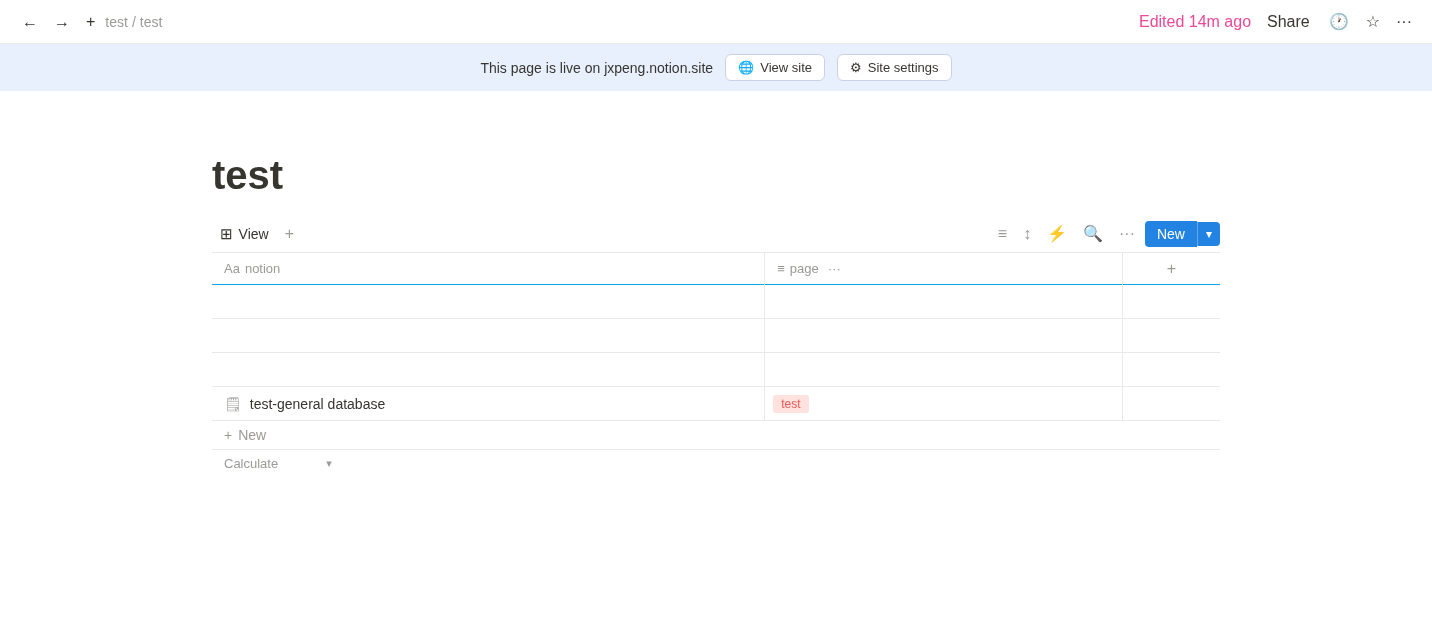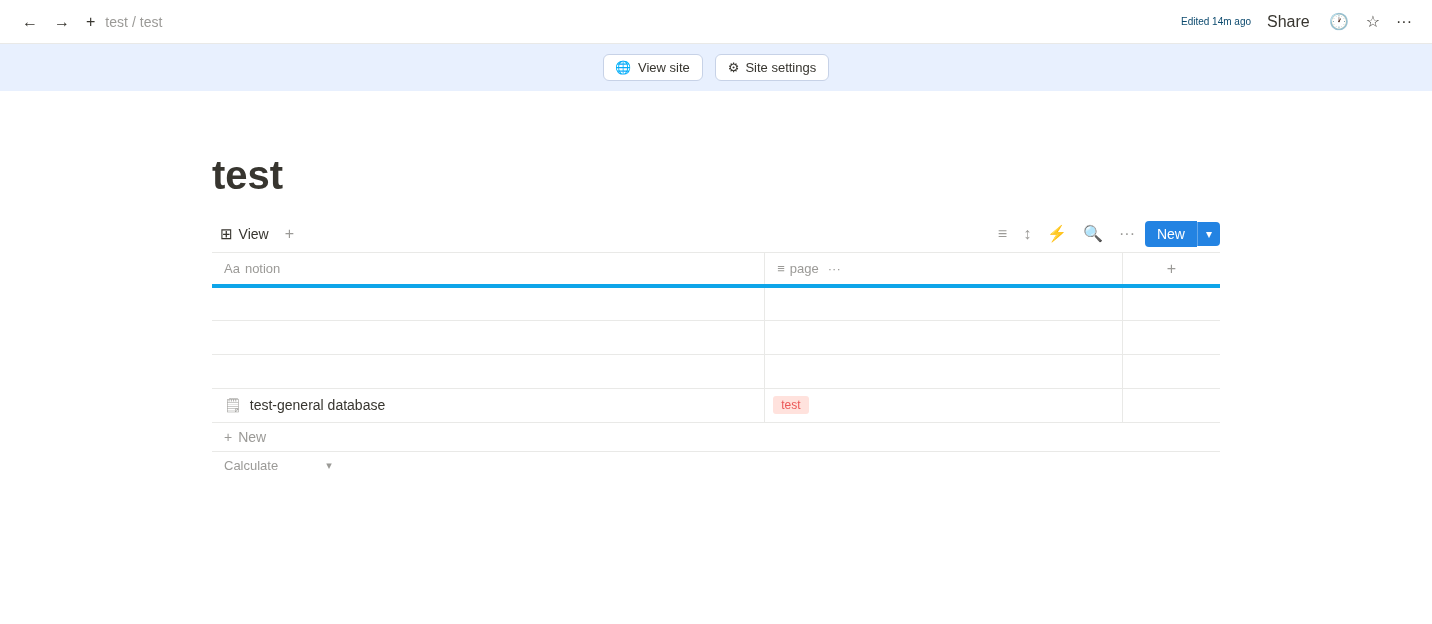--- a/index.html
+++ b/index.html
@@ -13,21 +13,21 @@
       padding: 0 16px;
       height: 44px;
       border-bottom: 1px solid #e9e9e7;
       background: #fff;
     }
     .nav-left { display: flex; align-items: center; gap: 4px; }
     .nav-btn { background: none; border: none; cursor: pointer; padding: 4px 6px; border-radius: 4px; color: #37352f; font-size: 16px; display: flex; align-items: center; }
     .nav-breadcrumb { display: flex; align-items: center; gap: 4px; font-size: 14px; color: #37352f; }
     .nav-breadcrumb span { color: #9b9a97; }
     .nav-right { display: flex; align-items: center; gap: 8px; }
-    .nav-right-text { font-size: 10px; color: #0c4a6e; }
+    .nav-right-text { font-size: 16px; color: #ec4899; }
     .nav-share-btn { background: none; border: none; cursor: pointer; font-size: 16px; font-weight: 500; color: #37352f; padding: 4px 8px; border-radius: 4px; }
     .nav-icon-btn { background: none; border: none; cursor: pointer; padding: 4px; border-radius: 4px; color: #37352f; font-size: 16px; }
 
     
     .banner {
       background: #e8f0fe;
       padding: 10px 16px;
       display: flex;
       align-items: center;
       justify-content: center;
@@ -81,21 +81,21 @@
     }
 
     
     .db-table {
       width: 100%;
       border-collapse: collapse;
       margin-top: 0;
     }
     .db-table thead tr {
       border-top: 1px solid #e9e9e7;
-      border-bottom: 4px solid #0ea5e9;
+      border-bottom: 1px solid #0ea5e9;
     }
     .db-table th {
       padding: 6px 12px;
       text-align: left;
       font-size: 13px;
       font-weight: 400;
       color: #9b9a97;
       background: #fff;
       border-right: 1px solid #e9e9e7;
     }
@@ -163,20 +163,21 @@
   <div class="nav-right">
     <span class="nav-right-text">Edited 14m ago</span>
     <button class="nav-share-btn">Share</button>
     <button class="nav-icon-btn">🕐</button>
     <button class="nav-icon-btn">☆</button>
     <button class="nav-icon-btn">···</button>
   </div>
 </nav>
 
 <div class="banner">
+  <span>This page is live on jxpeng.notion.site</span>
   <button class="banner-btn">
     <span>🌐</span>
     <span>View site</span>
   </button>
   <button class="banner-btn">
     <span>⚙</span>
     <span>Site settings</span>
   </button>
 </div>
 

